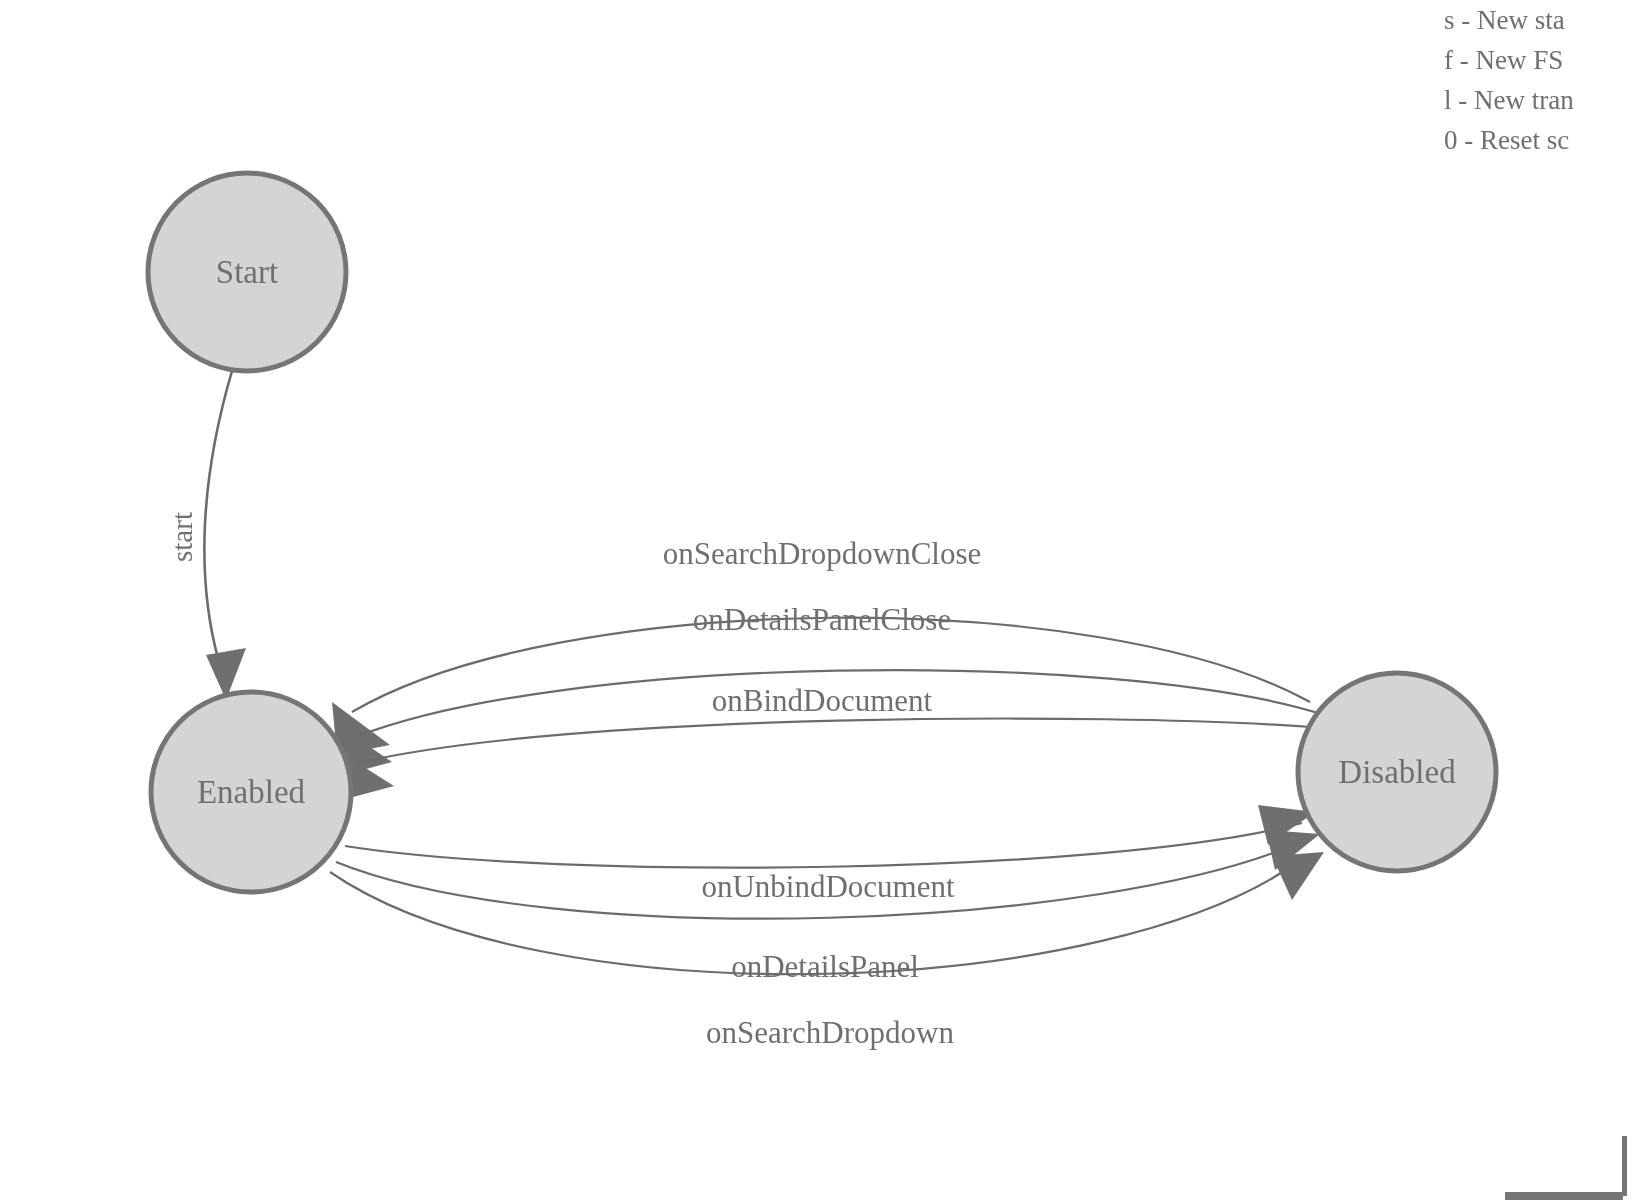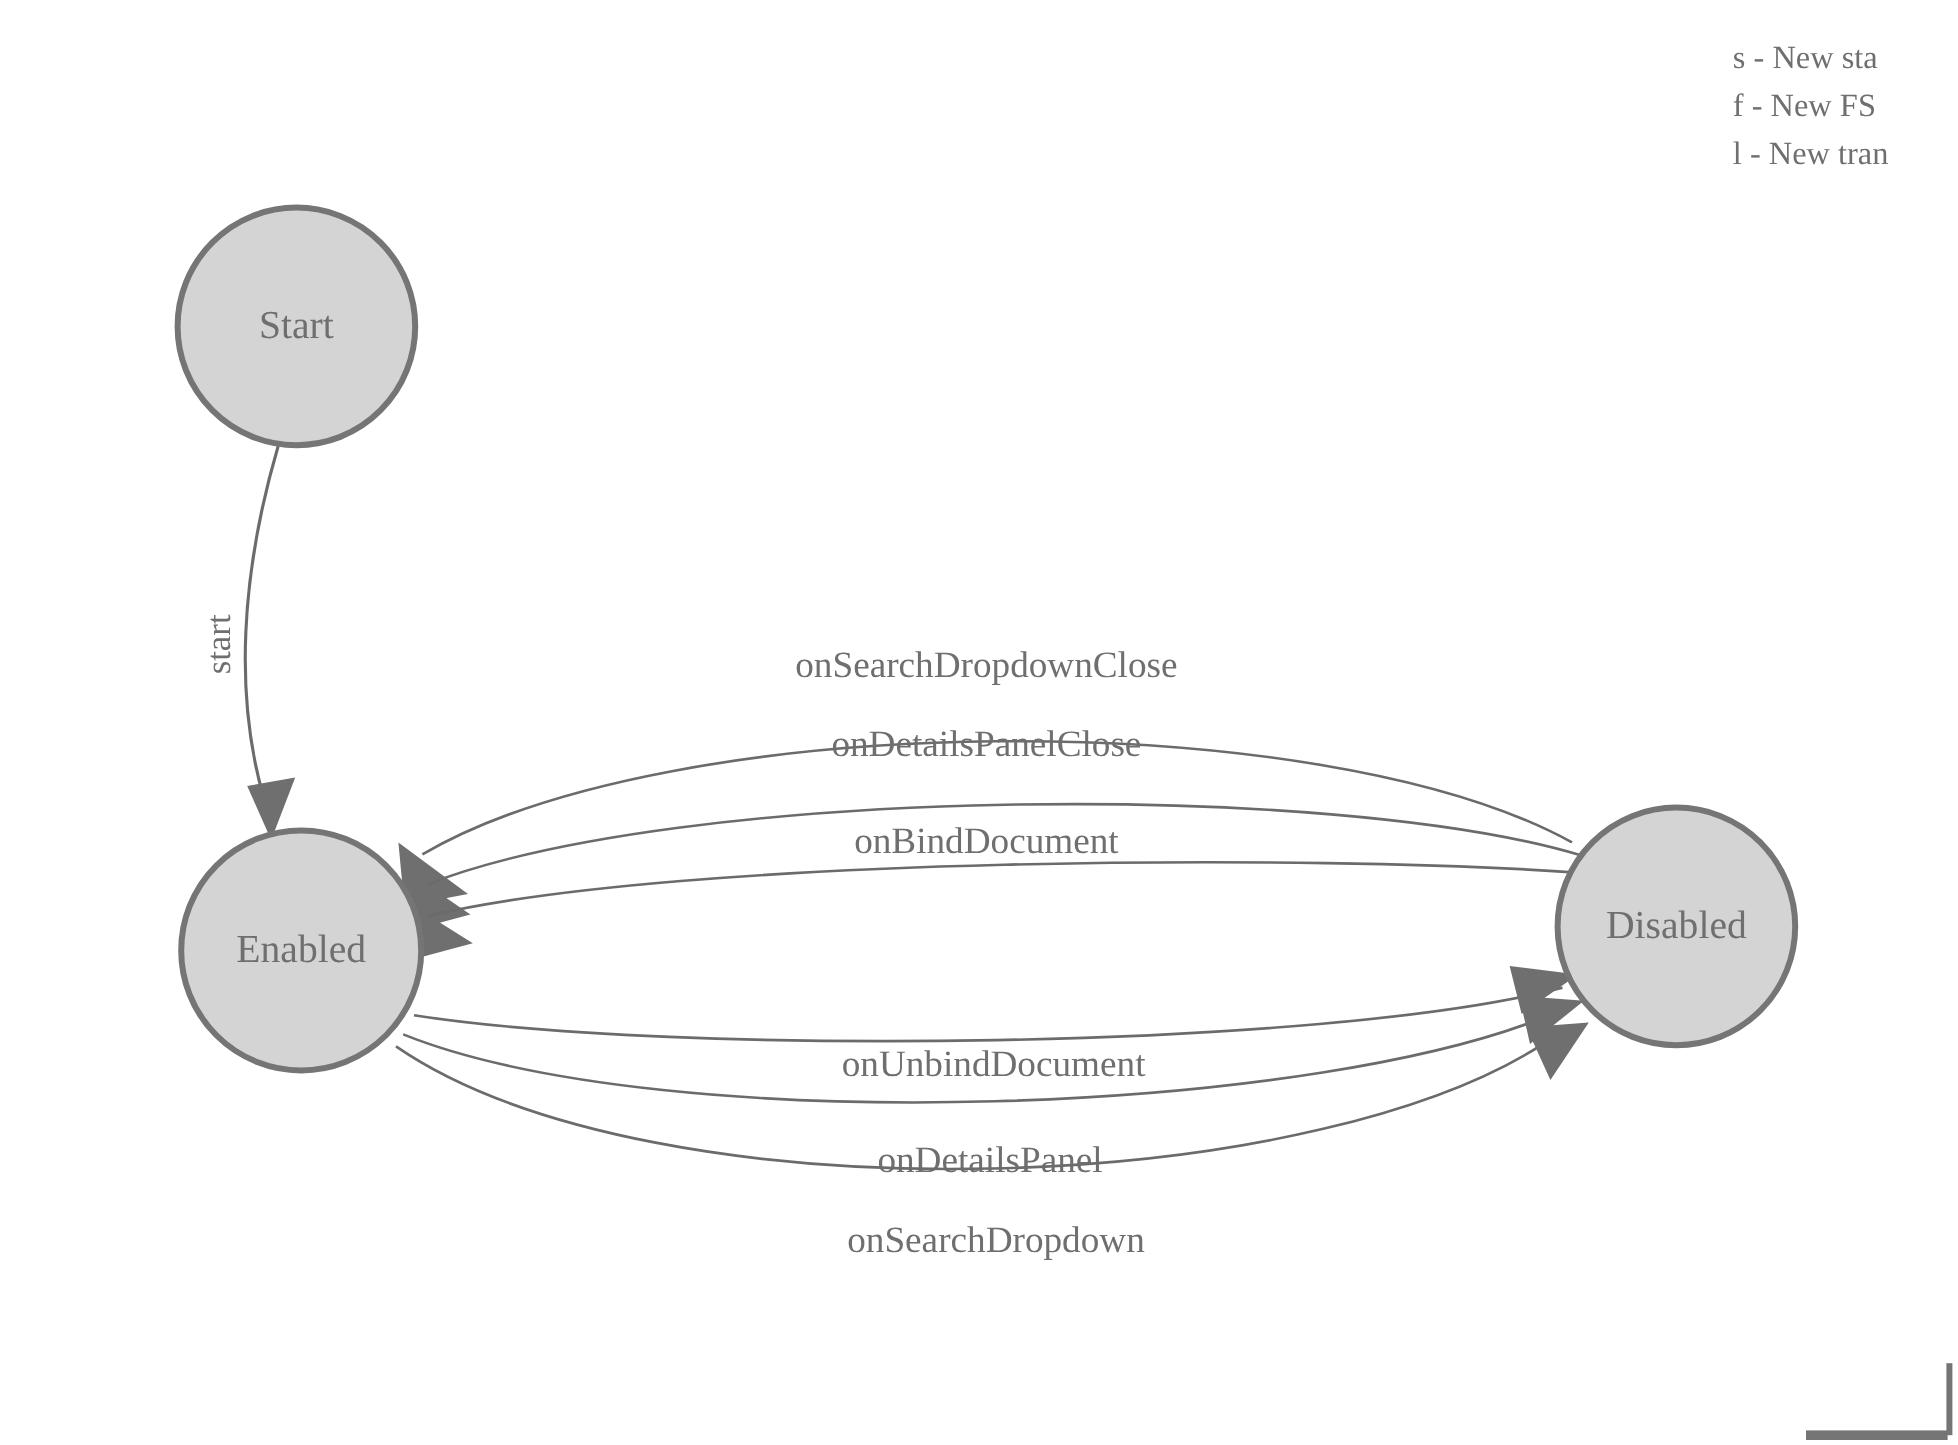--- a/index.html
+++ b/index.html
@@ -64,21 +64,20 @@
     text-anchor: middle;
   }
   #help-overlay {
     position: absolute;
     right: 0;
     top: 0;
     width: 200px;
     overflow: hidden;
     white-space: nowrap;
     pointer-events: none;
-    margin-top: 28px;
   }
   .help-line {
     color: #6f6f6f;
     font-family: "Liberation Serif", "DejaVu Serif", serif;
     font-size: 27px;
     line-height: 40px;
     white-space: nowrap;
     padding-left: 12px;
   }
   #scrollbar-h {
@@ -161,18 +160,19 @@
       <circle class="node-circle" cx="1397" cy="772" r="99"></circle>
       <text class="node-label" x="1397" y="772">Disabled</text>
     </g>
 
   </svg>
 
   <div id="help-overlay">
     <div class="help-line">s - New sta</div>
     <div class="help-line">f - New FS</div>
     <div class="help-line">l - New tran</div>
+    <div class="help-line">0 - Reset sc</div>
   </div>
 
   <div id="scrollbar-h"></div>
   <div id="scrollbar-v"></div>
 
 </div>
 
 </body></html>

